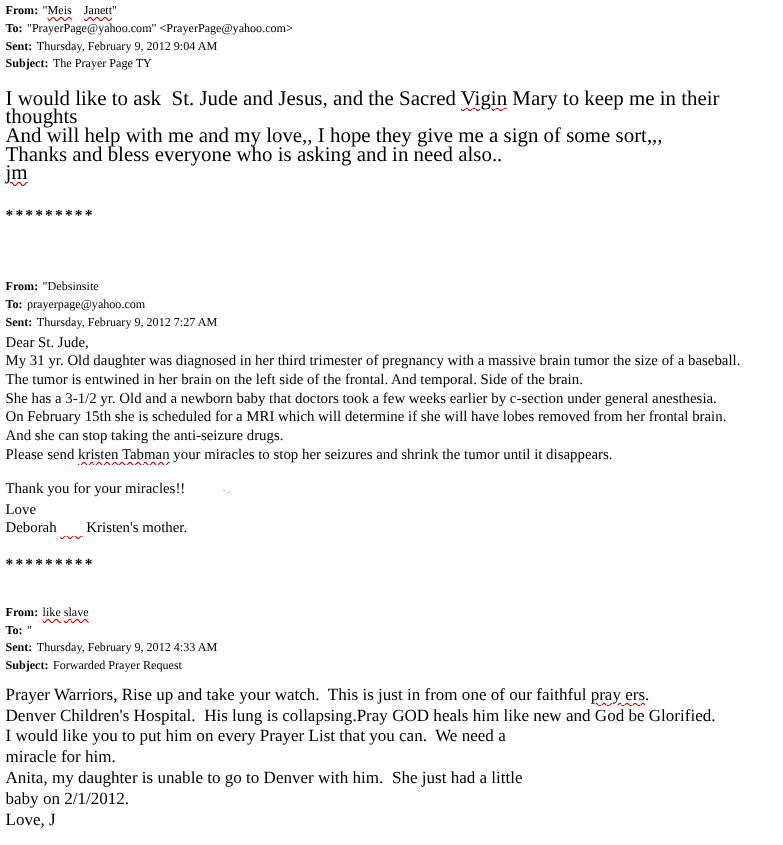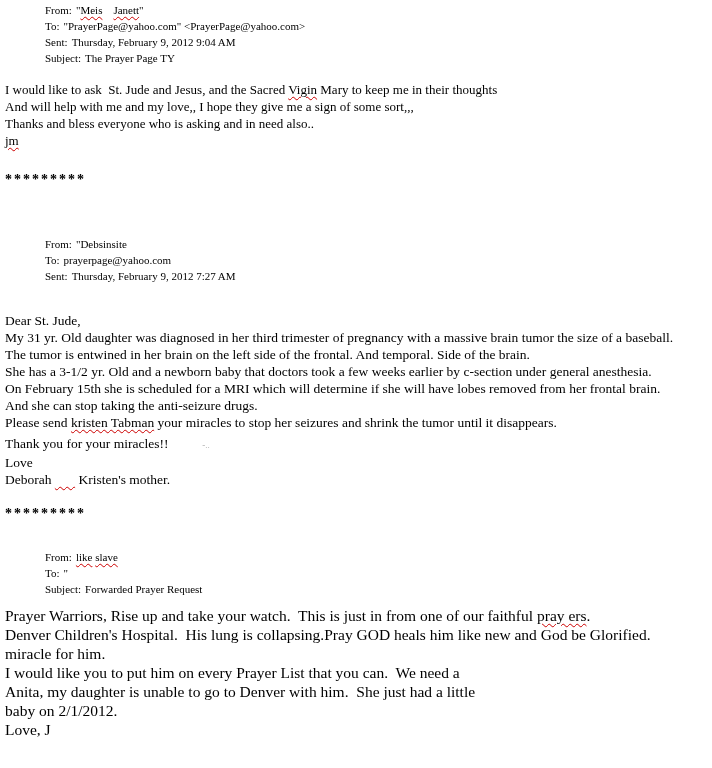--- a/index.html
+++ b/index.html
@@ -20,29 +20,28 @@
     width: 712px;
     height: 768px;
     overflow: hidden;
   }
   .hrow {
     font-size: 11px;
     line-height: 16px;
     white-space: pre-wrap;
   }
   .hlabel {
-    font-weight: normal;
+    font-weight: bold;
     margin-right: 4px;
-    margin-left: 40px;
   }
   .hval { white-space: pre-wrap; }
   .bline {
     white-space: pre-wrap;
   }
-  .email-0 .body { font-size: 13px; line-height: 17px; }
+  .email-0 .body { font-size: 19px; line-height: 17px; }
   .email-1 .body { font-size: 13.5px; line-height: 17px; }
   .email-2 .body { font-size: 15.5px; line-height: 19px; }
   .sep {
     font-weight: bold;
     font-size: 14px;
     letter-spacing: 2px;
     line-height: 18px;
   }
   .sq {
     text-decoration: underline;
@@ -53,22 +52,22 @@
   }
   .faded {
     color: #a9a9a9;
     font-size: 9px;
   }
   
   .email-0 { margin-top: 0; }
   .email-0 .para-0 { margin-top: 15px; }
   .sep-0 { margin-top: 22px; }
   .email-1 { margin-top: 47px; }
-  .email-1 .para-0 { margin-top: 28px; }
-  .email-1 .para-1 { margin-top: 4px; }
+  .email-1 .para-0 { margin-top: 1px; }
+  .email-1 .para-1 { margin-top: 14px; }
   .sep-1 { margin-top: 17px; }
   .email-2 { margin-top: 26px; }
   .email-2 .para-0 { margin-top: 9px; }
 </style>
 </head>
 <body>
 
 <div class="page">
   <div id="doc">
       <div class="email email-0">
@@ -105,26 +104,27 @@
           <div class="bline"><span class="part">Thank you for your miracles!!</span><span class="part">          </span><span class="part faded">-..</span></div>
           <div class="bline"><span class="part">Love</span></div>
           <div class="bline"><span class="part">Deborah </span><span class="part sq">&nbsp;&nbsp;&nbsp;&nbsp;&nbsp;&nbsp;</span><span class="part"> Kristen's mother.</span></div>
         </div>
       </div>
       <div class="sep sep-1">*********</div>
       <div class="email email-2">
         <div class="header">
           <div class="hrow"><span class="hlabel">From:</span><span class="hval"><span class="part sq">like</span><span class="part"> </span><span class="part sq">slave</span></span></div>
           <div class="hrow"><span class="hlabel">To:</span><span class="hval"><span class="part">"</span></span></div>
+          <div class="hrow"><span class="hlabel">Sent:</span><span class="hval"><span class="part">Thursday, February 9, 2012 4:33 AM</span></span></div>
           <div class="hrow"><span class="hlabel">Subject:</span><span class="hval"><span class="part">Forwarded Prayer Request</span></span></div>
         </div>
         <div class="body para-0">
           <div class="bline"><span class="part">Prayer Warriors, Rise up and take your watch.  This is just in from one of our faithful </span><span class="part sq">pray ers</span><span class="part">.</span></div>
           <div class="bline"><span class="part">Denver Children's Hospital.  His lung is collapsing.Pray GOD heals him like new and God be Glorified.</span></div>
+          <div class="bline"><span class="part">I would like you to put him on every Prayer List that you can.  We need a</span></div>
           <div class="bline"><span class="part">miracle for him.</span></div>
-          <div class="bline"><span class="part">I would like you to put him on every Prayer List that you can.  We need a</span></div>
           <div class="bline"><span class="part">Anita, my daughter is unable to go to Denver with him.  She just had a little</span></div>
           <div class="bline"><span class="part">baby on 2/1/2012.</span></div>
           <div class="bline"><span class="part">Love, J</span></div>
         </div>
       </div>
     </div>
 </div>
 
 </body></html>

